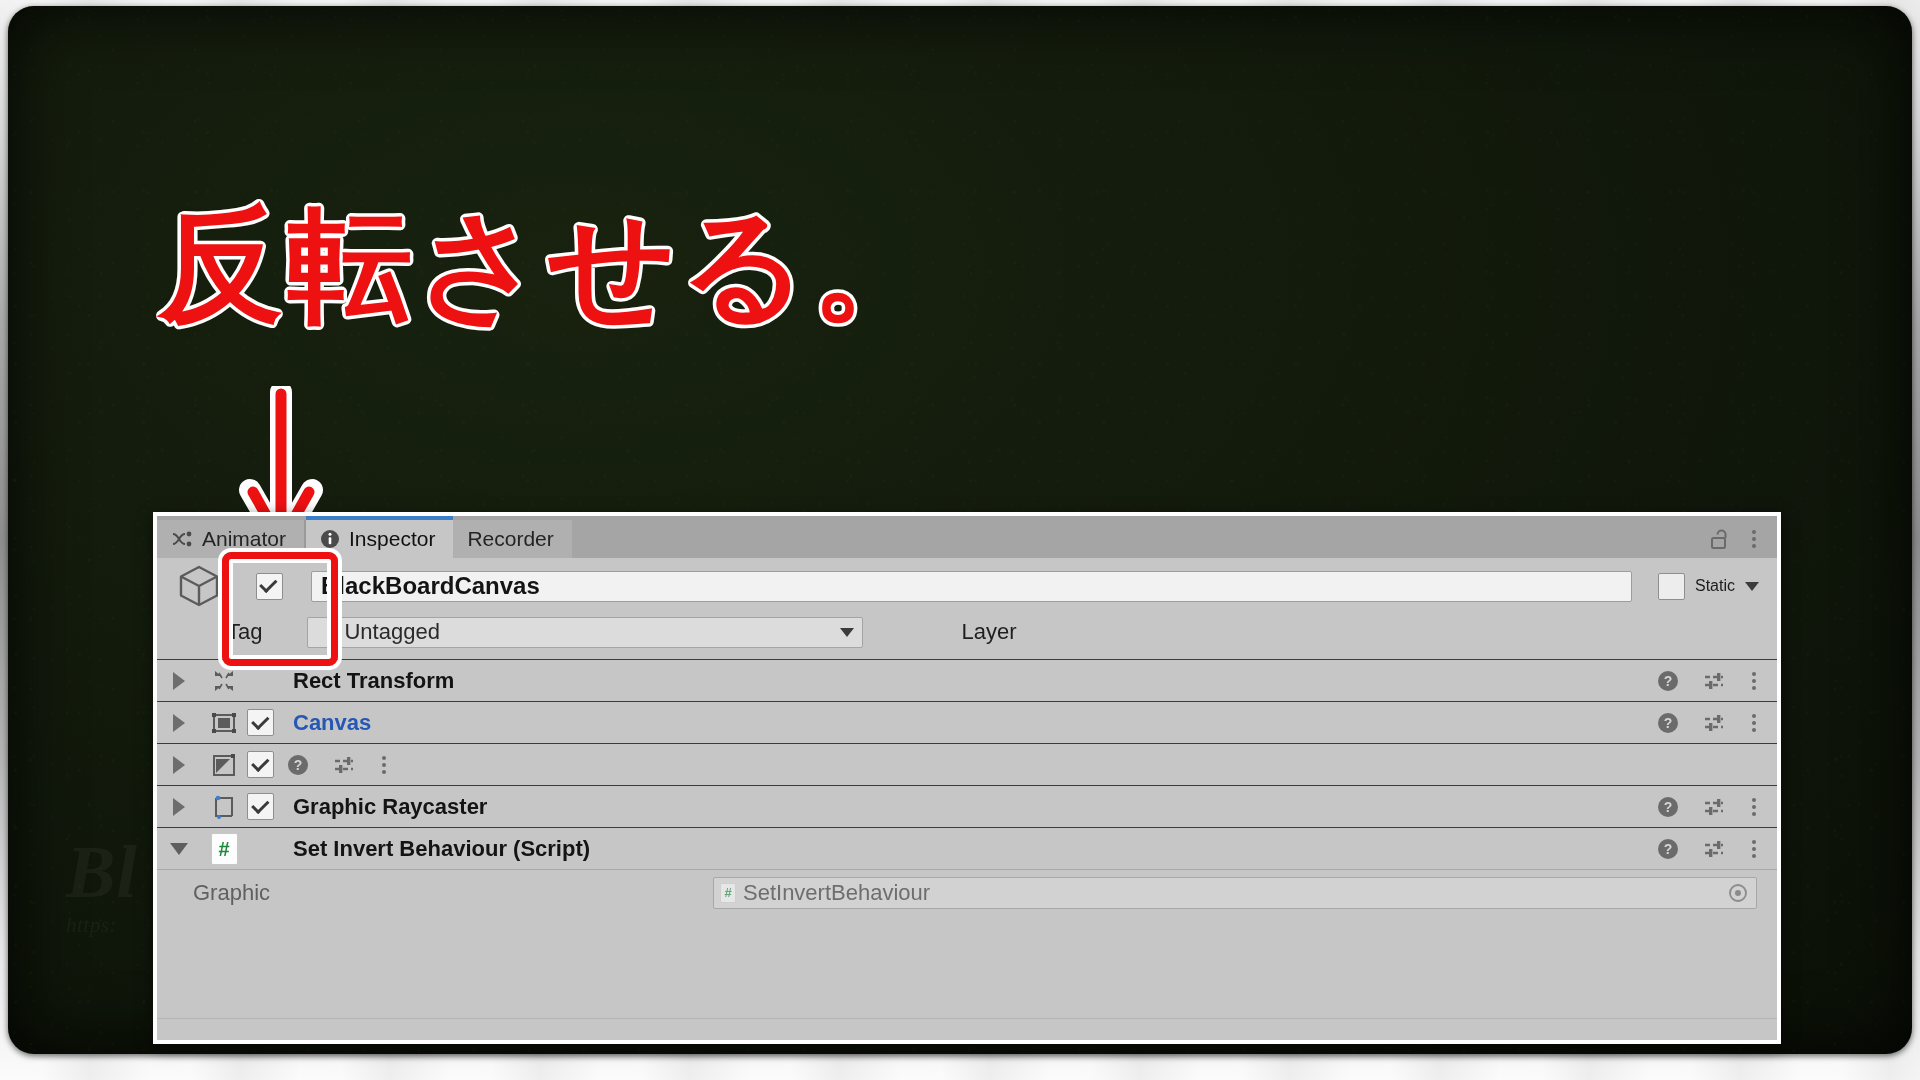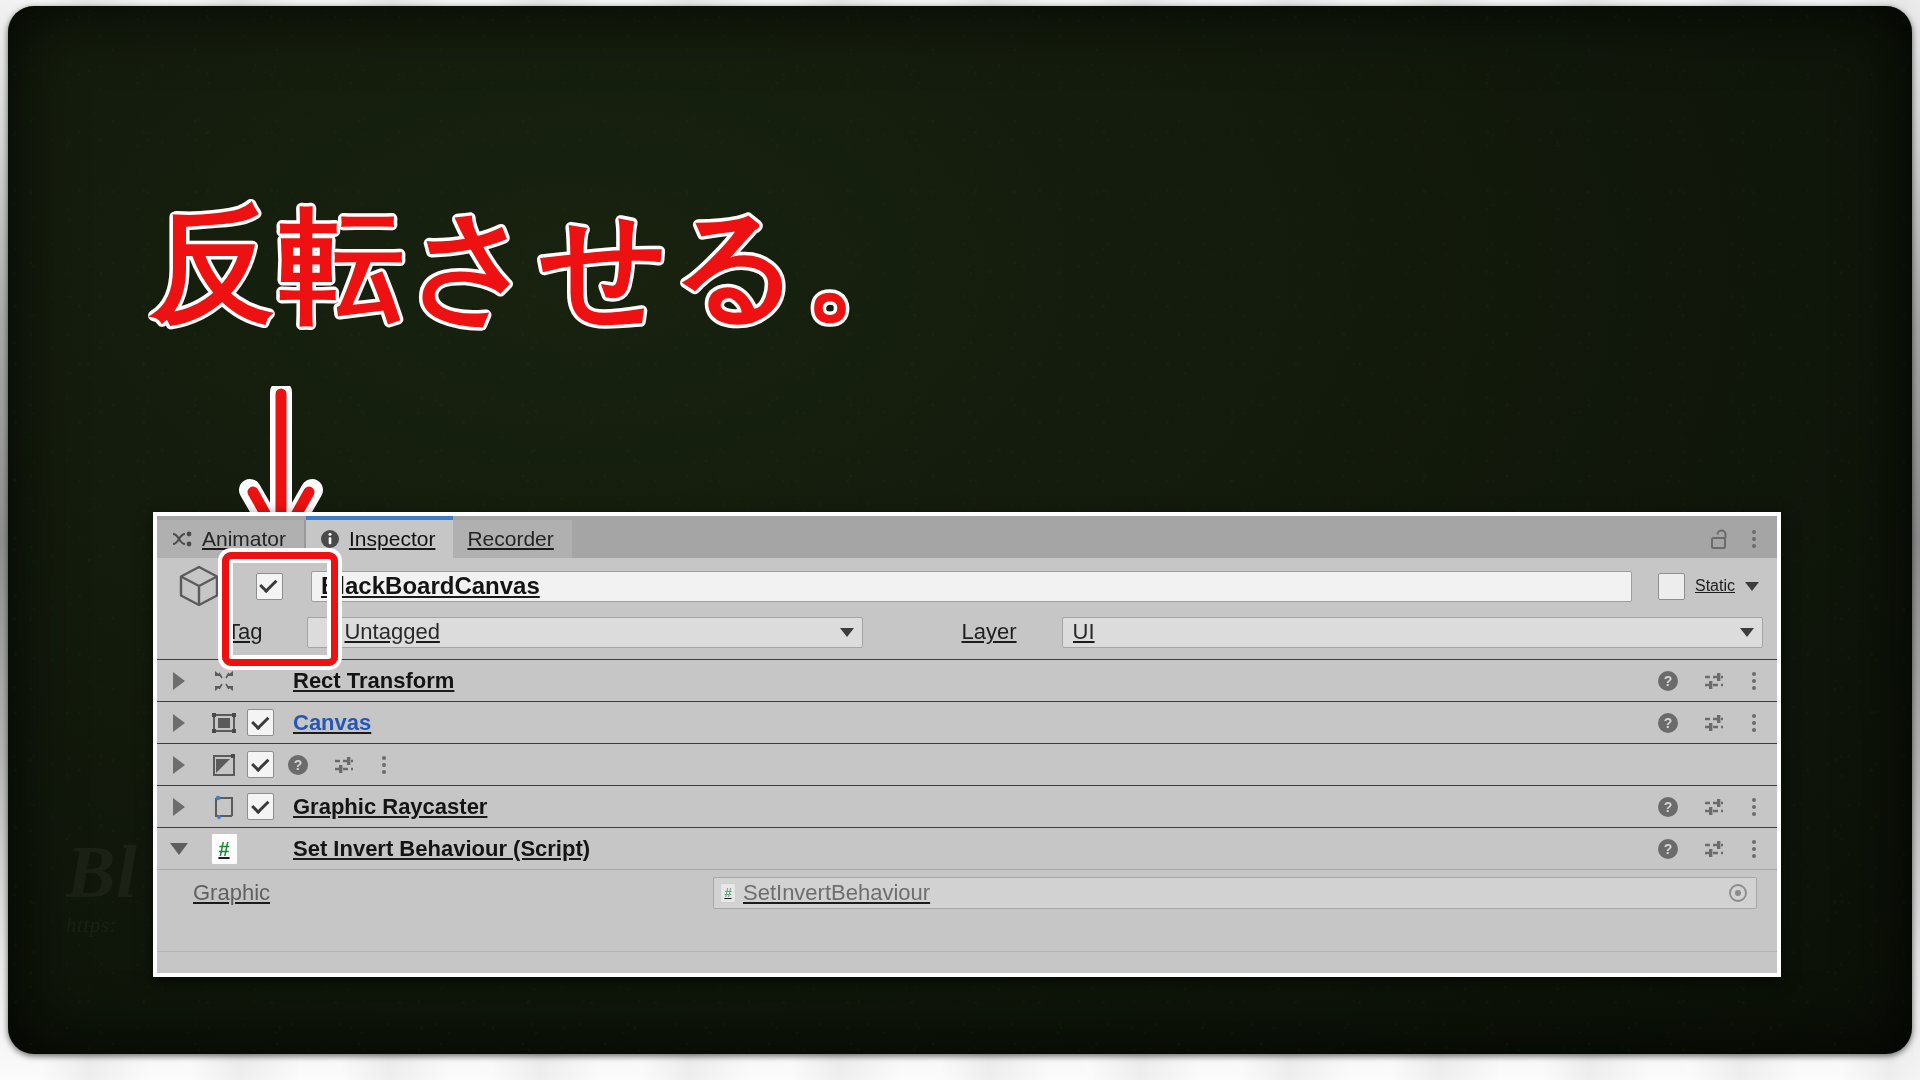--- a/index.html
+++ b/index.html
@@ -70,21 +70,21 @@
     line-height: 1.0;
     pointer-events: none;
     user-select: none;
   }
   #watermark .wm-big  { font-size: 74px; font-weight: 700; letter-spacing: 1px; }
   #watermark .wm-small{ font-size: 21px; margin-top: 6px; letter-spacing: 0.5px; }
 
   
   #annotation {
     position: absolute;
-    left: 150px; top: 158px;
+    left: 158px; top: 158px;
     width: 620px; height: 200px;
     pointer-events: none;
   }
   #annotation svg { display:block; width:100%; height:100%; overflow: visible; }
   .hand-text {
     font-family: "DejaVu Sans", sans-serif;
     font-size: 125px;
     font-weight: 700;
     fill: #ee1111;
     stroke: #ffffff;
@@ -95,30 +95,29 @@
   }
 
   
   #arrow { position: absolute; left: 236px; top: 386px; width: 90px; height: 168px; pointer-events: none; }
   #arrow svg { display:block; width:100%; height:100%; }
 
   
   #inspector {
     position: absolute;
     left: 153px; top: 512px;
-    width: 1628px; height: 465px;
+    width: 1628px; height: 532px;
     background: #c6c6c6;
     border: 4px solid #ffffff;
     box-shadow: 0 4px 14px rgba(0,0,0,0.55);
     font-size: 19px;
     color: #1b1b1b;
     display: flex;
     flex-direction: column;
     overflow: hidden;
-    text-decoration: underline;
   }
 
   
   .tabbar {
     height: 42px;
     background: #a5a5a5;
     display: flex;
     align-items: flex-end;
     position: relative;
     flex: 0 0 auto;
@@ -426,24 +425,20 @@
       <div class="row-taglayer">
         <span class="field-label">Tag</span>
         <span class="dropdown dd-tag">
           <span class="dd-val">Untagged</span>
           <span class="caret-down"></span>
         </span>
 
         <span class="tag-gap"></span>
 
         <span class="field-label">Layer</span>
-        <span class="dropdown dd-layer">
-          <span class="dd-val">UI</span>
-          <span class="caret-down"></span>
-        </span>
       </div>
     </div>
 
     <div class="components">
 
       <div class="comp-row">
         <span class="foldout">
           <span class="tri-right"></span>
         </span>
         <span class="comp-ico">

